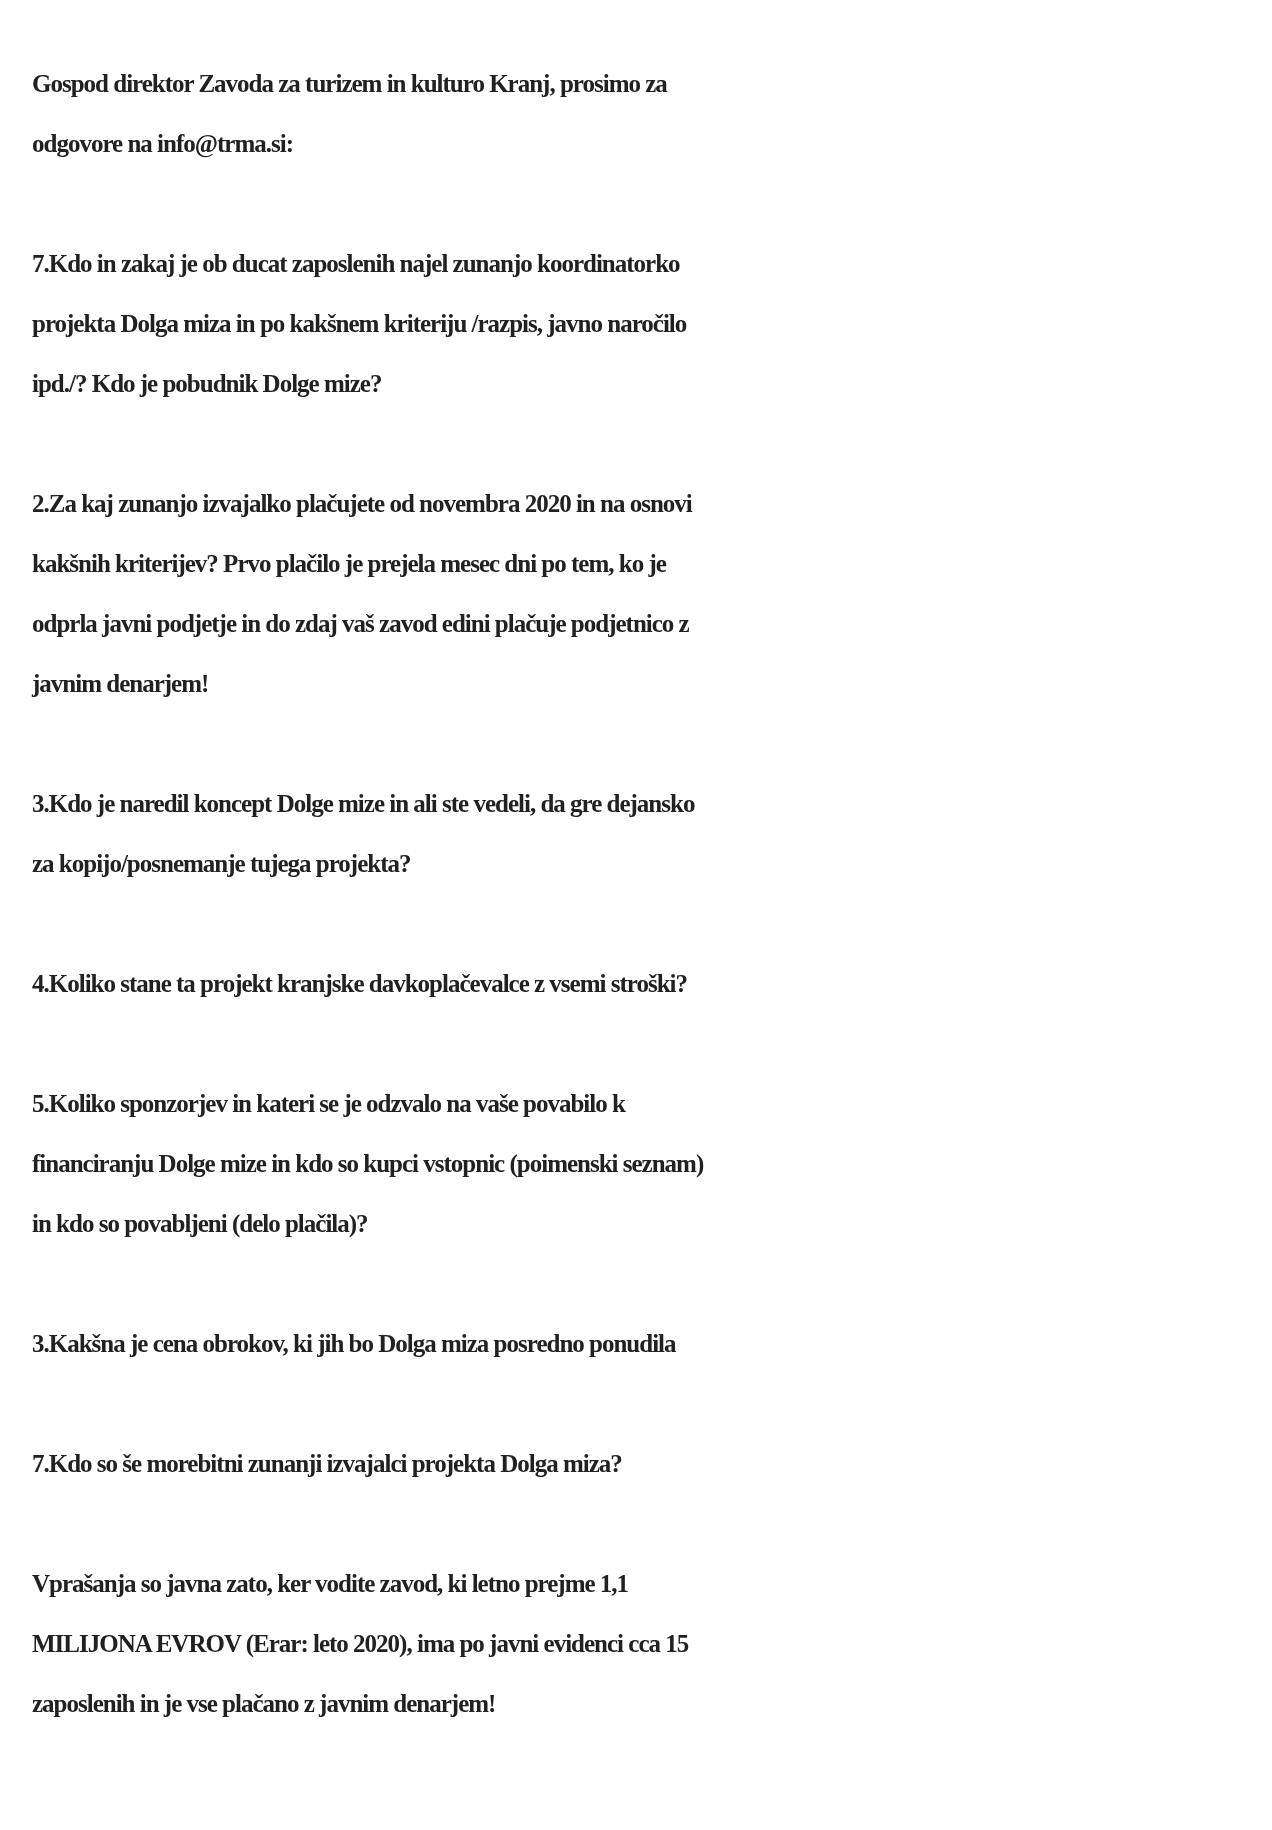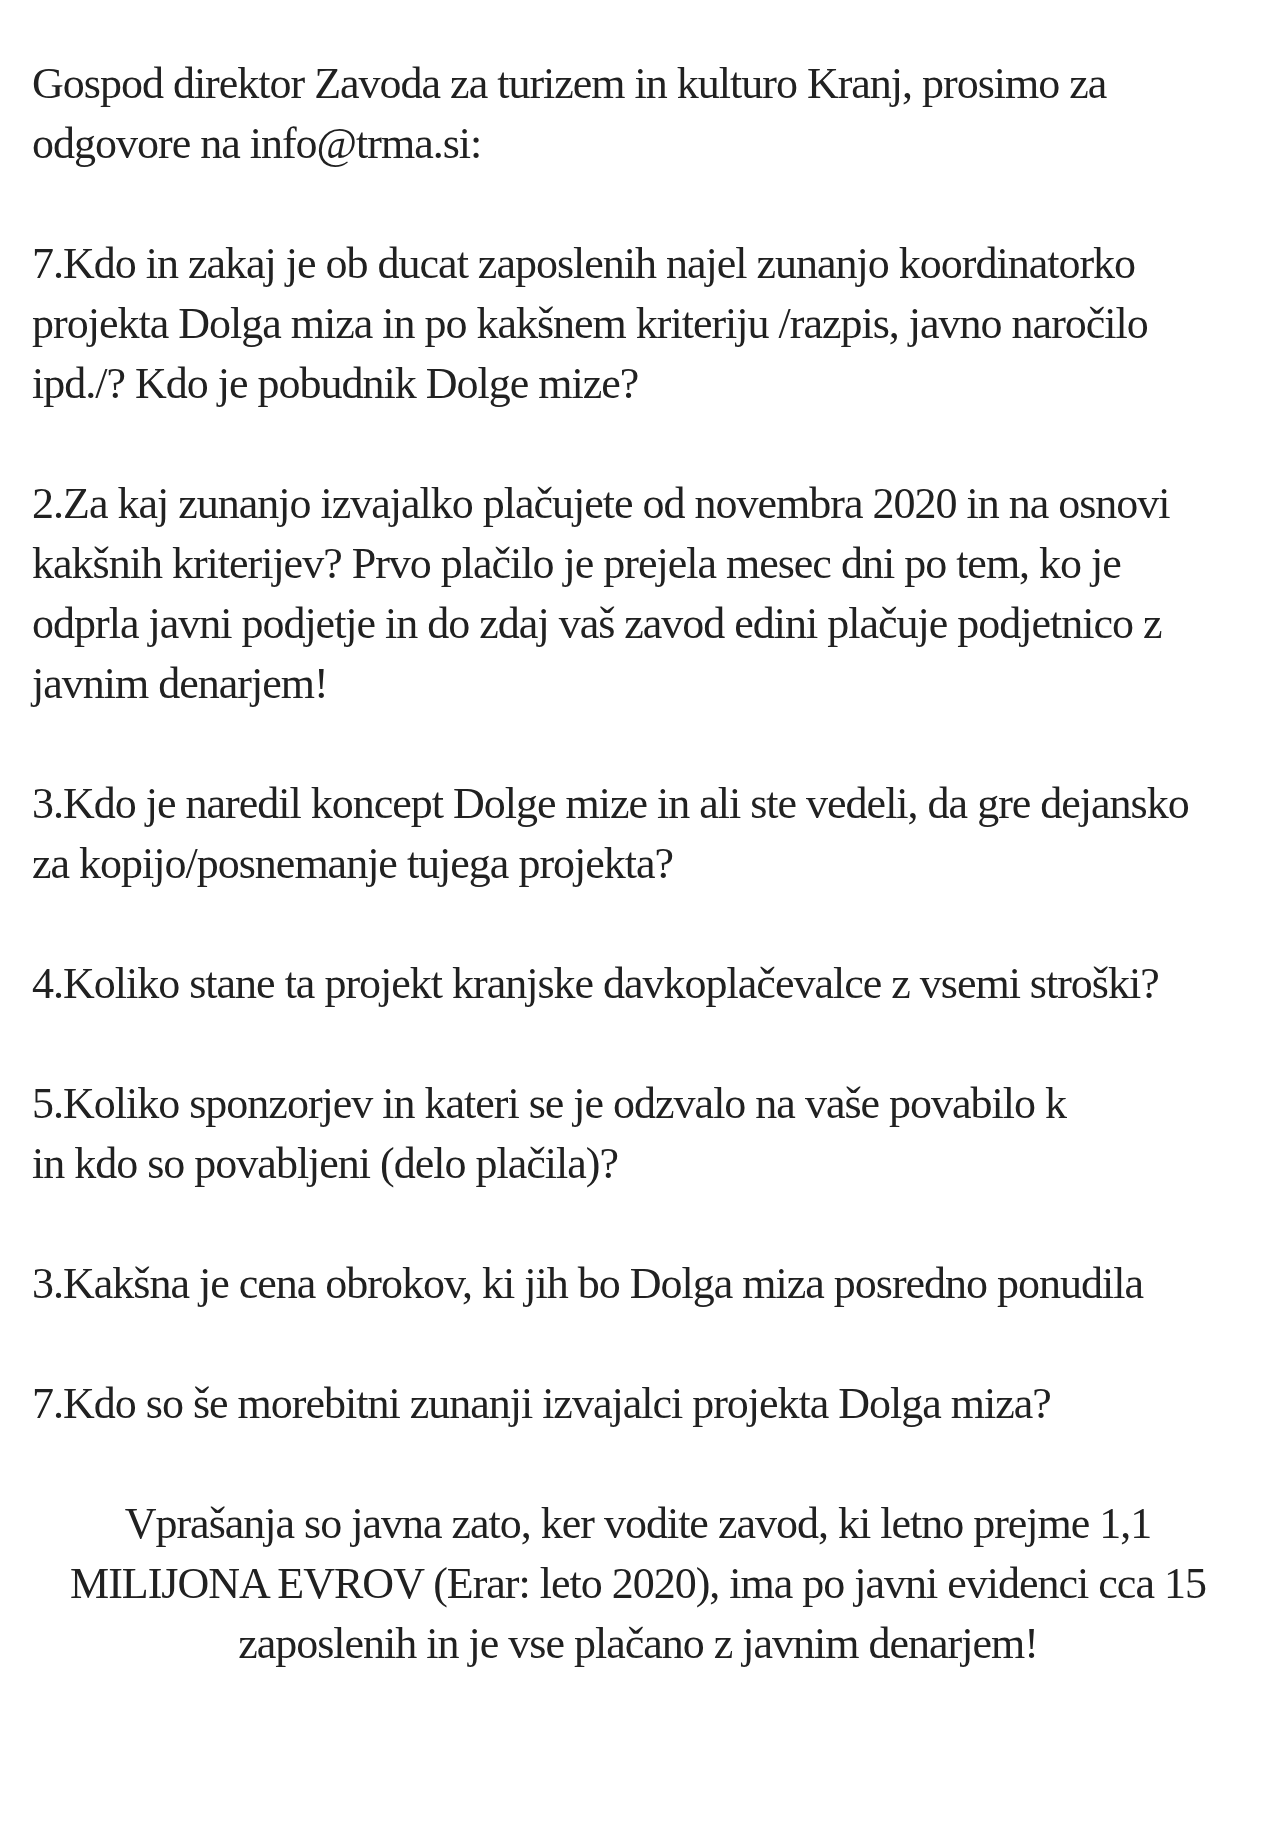--- a/index.html
+++ b/index.html
@@ -6,28 +6,28 @@
   body {
     width: 1272px;
     height: 1830px;
     box-sizing: border-box;
     background: #ffffff;
     padding: 54px 28px 0 32px;
     overflow: hidden;
   }
   .doc {
     font-family: "Liberation Serif", "DejaVu Serif", serif;
-    font-weight: 400;
-    font-size: 44px;
+    font-weight: 700;
+    font-size: 25px;
     line-height: 60px;
     letter-spacing: -1px;
     color: #212121;
   }
   .para { margin: 0 0 60px 0; }
-  .para:last-child { margin-bottom: 0; text-align: center; }
+  .para:last-child { margin-bottom: 0; }
   .line { display: block; white-space: nowrap; }
 </style>
 </head>
 <body>
 
 <div class="doc">
 
   <p class="para">
     <span class="line">Gospod direktor Zavoda za turizem in kulturo Kranj, prosimo za</span>
     <span class="line">odgovore na info@trma.si:</span>
@@ -50,20 +50,21 @@
     <span class="line">3.Kdo je naredil koncept Dolge mize in ali ste vedeli, da gre dejansko</span>
     <span class="line">za kopijo/posnemanje tujega projekta?</span>
   </p>
 
   <p class="para">
     <span class="line">4.Koliko stane ta projekt kranjske davkoplačevalce z vsemi stroški?</span>
   </p>
 
   <p class="para">
     <span class="line">5.Koliko sponzorjev in kateri se je odzvalo na vaše povabilo k</span>
+    <span class="line">financiranju Dolge mize in kdo so kupci vstopnic (poimenski seznam)</span>
     <span class="line">in kdo so povabljeni (delo plačila)?</span>
   </p>
 
   <p class="para">
     <span class="line">3.Kakšna je cena obrokov, ki jih bo Dolga miza posredno ponudila</span>
   </p>
 
   <p class="para">
     <span class="line">7.Kdo so še morebitni zunanji izvajalci projekta Dolga miza?</span>
   </p>

